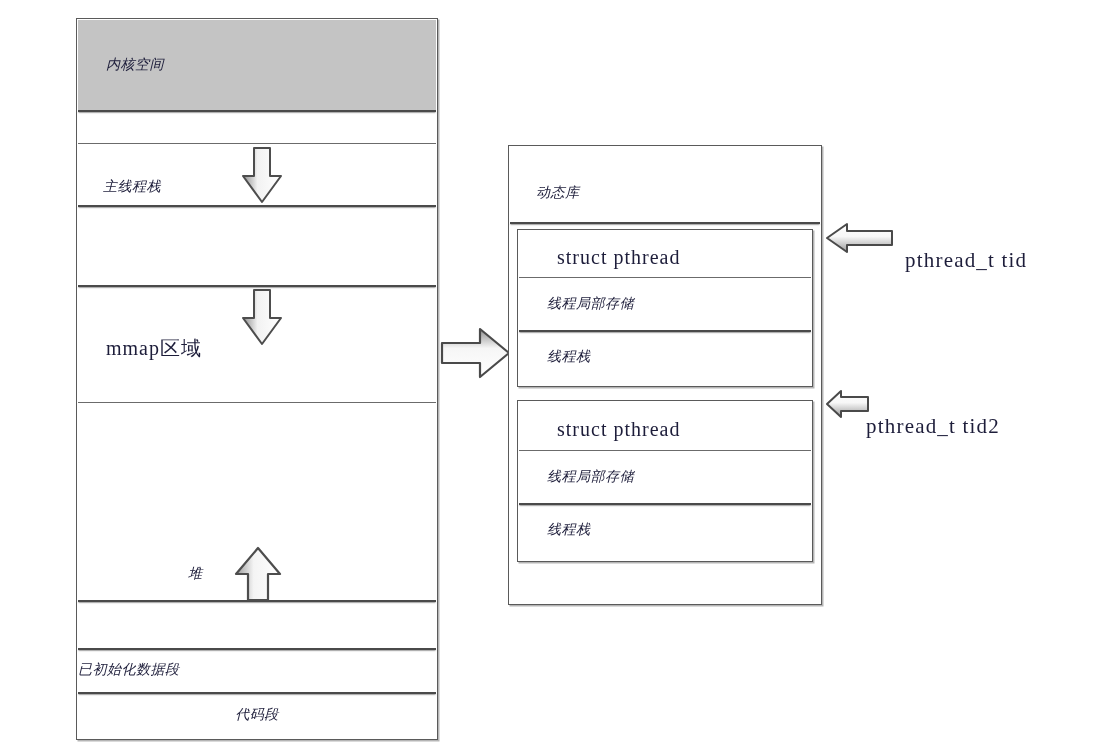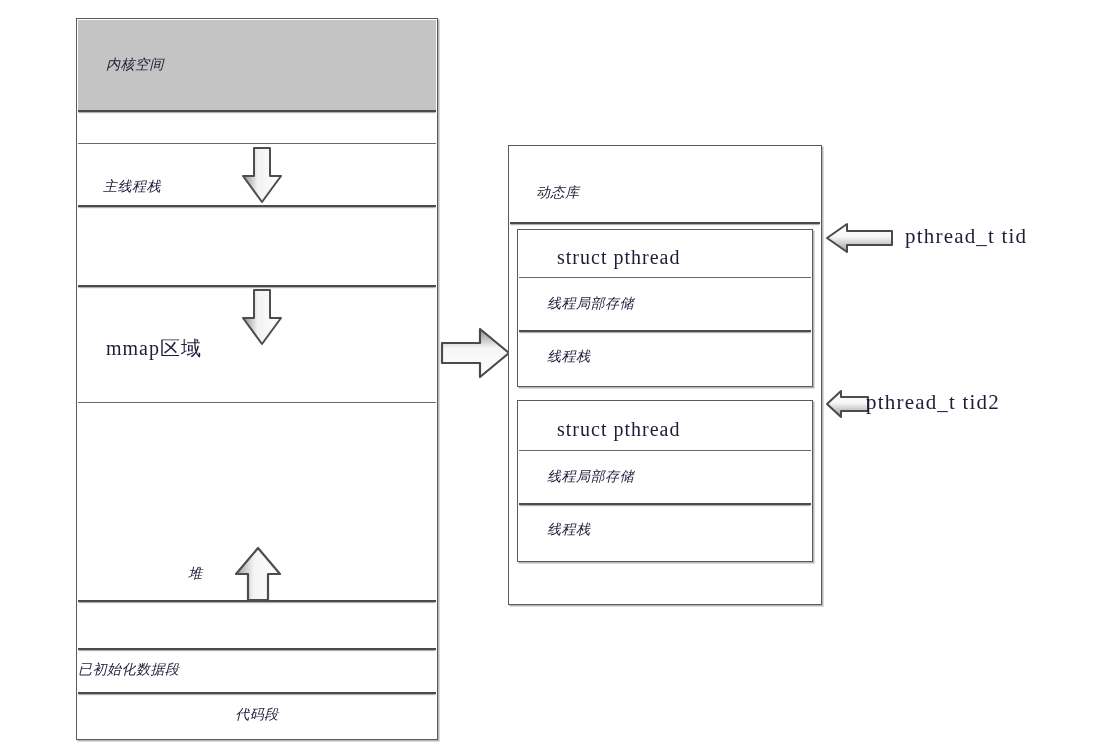--- a/index.html
+++ b/index.html
@@ -74,20 +74,21 @@
   }
   .arrow svg { display: block; }
 
   .side-label {
     position: absolute;
     font-family: "Liberation Serif", "DejaVu Serif", serif;
     font-size: 21px;
     color: #1d1d3a;
     letter-spacing: 1.2px;
     white-space: nowrap;
+    margin-top: 24px;
   }
 </style>
 </head>
 <body>
 
 <div id="canvas">
 
   <div class="frame" style="left:76px; top:18px; width:362px; height:722px;"></div>
 
   <div class="kernel-band" style="left:78px; top:20px; width:358px; height:90px;"></div>

